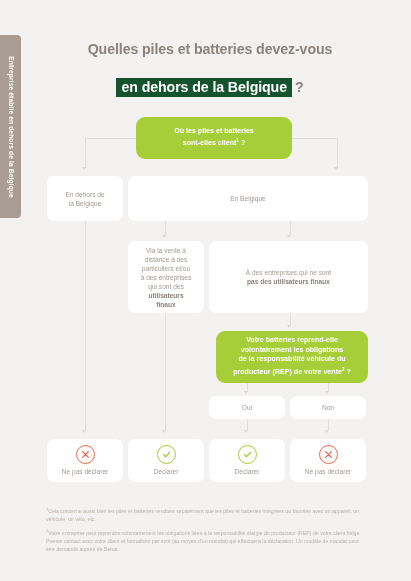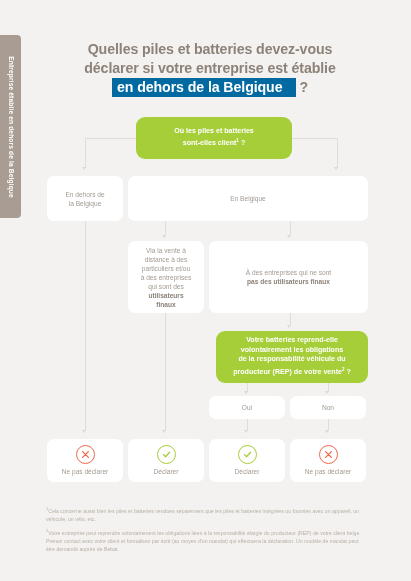--- a/index.html
+++ b/index.html
@@ -51,23 +51,23 @@
     top: 40px;
     width: 330px;
     text-align: center;
     color: #8c8279;
     font-size: 14.2px;
     font-weight: bold;
     line-height: 19px;
     letter-spacing: -0.1px;
   }
   .title-hl {
-    background: #0369a1;
+    background: #14532d;
     color: #ffffff;
-    padding: 1px 14px 2px 5px;
+    padding: 1px 5px 2px 5px;
     display: inline-block;
     line-height: 16px;
   }
 
   
   .node {
     position: absolute;
     box-sizing: border-box;
     border-radius: 7px;
     display: flex;
@@ -163,21 +163,21 @@
 <body>
 
 <div id="root">
 
   <div class="sidebar-tab">
     <span class="sidebar-tab-label">Entreprise établie en dehors de la Belgique</span>
   </div>
 
   <div class="title">
     <span>Quelles piles et batteries devez-vous</span><br>
-    <span>déclarer si votre entreprise est établie</span><br>
+    <br>
     <span class="title-hl">en dehors de la Belgique</span><span style="margin-left:3px;">?</span>
   </div>
 
   <div class="line-h" style="left:85px; top:138px; width:252px;"></div>
   <div class="line-v" style="left:85px; top:138px; height:30px;"></div>
   <div class="arrow" style="left:82.4px; top:167px;"></div>
   <div class="line-v" style="left:337px; top:138px; height:30px;"></div>
   <div class="arrow" style="left:334.4px; top:167px;"></div>
 
   <div class="node green" style="left:136px; top:117px; width:156px; height:42px;">

